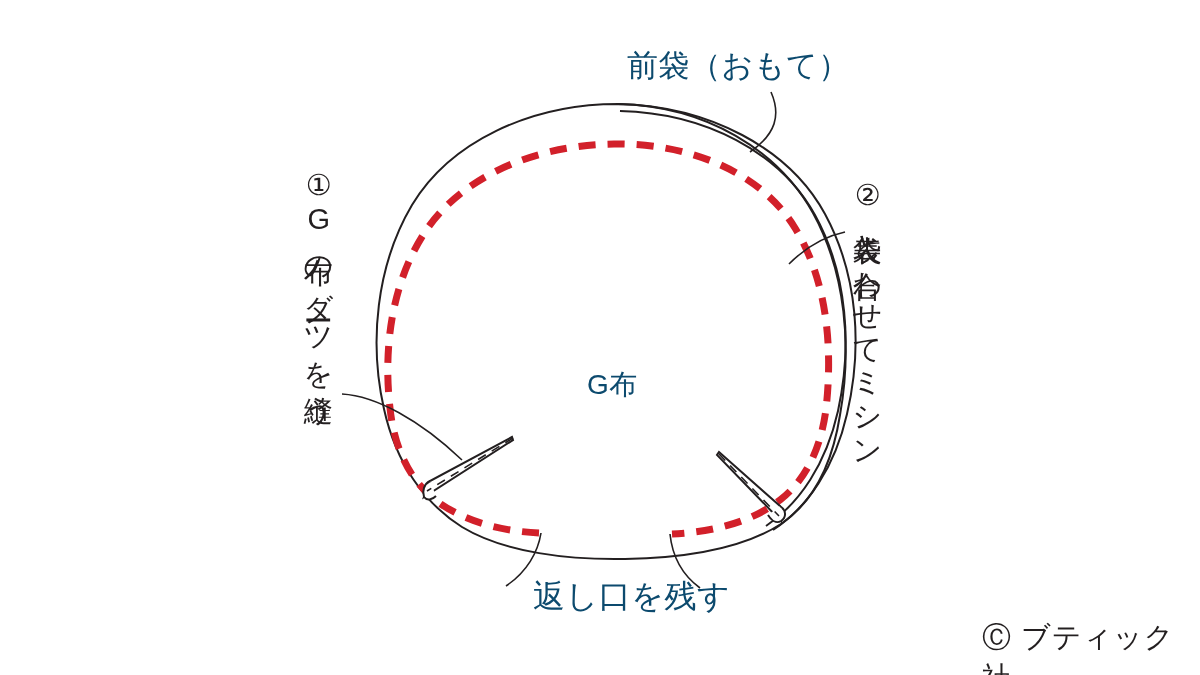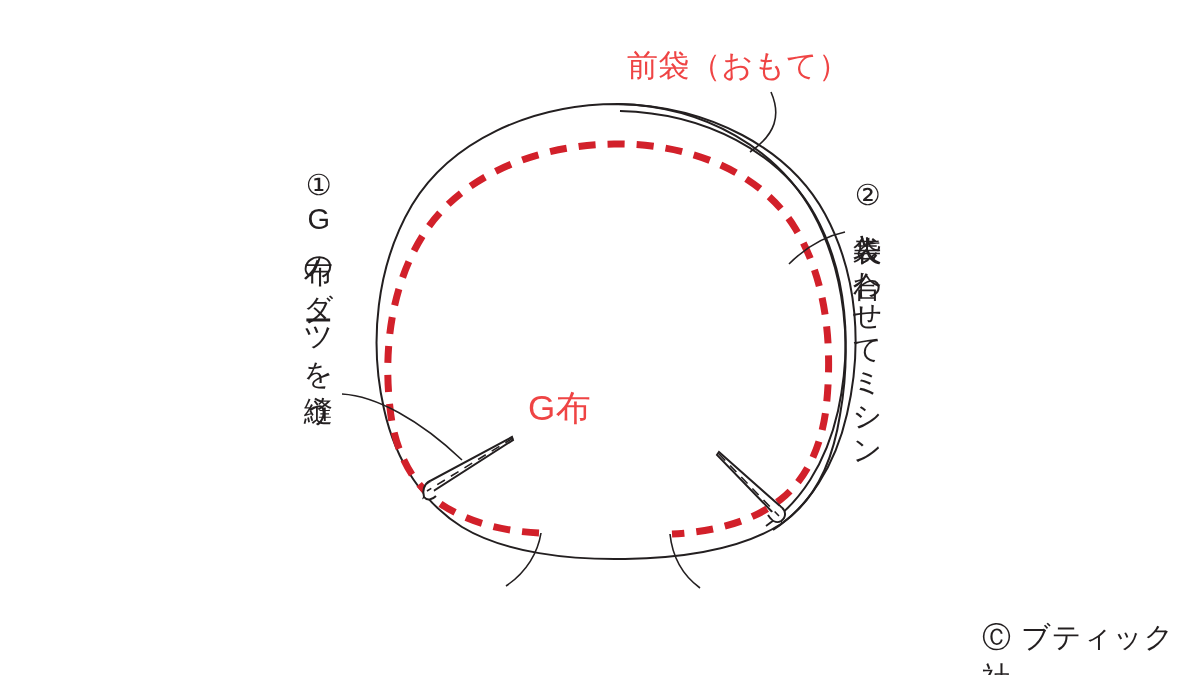--- a/index.html
+++ b/index.html
@@ -28,35 +28,35 @@
     left: 0;
     top: 0;
     width: 1200px;
     height: 675px;
   }
 
   
   .label {
     position: absolute;
     white-space: pre;
-    color: #ef4444;
+    color: #0c4a6e;
     line-height: 1.18;
     letter-spacing: 0.5px;
   }
 
   #label-top {
     left: 627px;
     top: 48px;
     font-size: 31px;
   }
 
   #label-center {
-    left: 528px;
+    left: 587px;
     top: 292px;
-    font-size: 35px;
+    font-size: 28px;
     text-align: center;
     line-height: 1.33;
   }
   #label-center .line { display: block; }
 
   #label-bottom {
     left: 533px;
     top: 578px;
     font-size: 32px;
   }
@@ -159,20 +159,21 @@
              C 672 554, 681 574, 700 588"></path>
 
   </svg>
 
   <div class="label" id="label-top">前袋（おもて）</div>
 
   <div class="label" id="label-center">
     <span class="line">G布</span>
   </div>
 
+  <div class="label" id="label-bottom">返し口を残す</div>
 
   <div class="vlabel" id="label-left">①G布のダーツを縫う</div>
 
   <div class="vlabel" id="label-right">②表袋と合わせてミシン</div>
 
   <div id="copyright">Ⓒ ブティック社</div>
 
 </div>
 
 </body></html>

